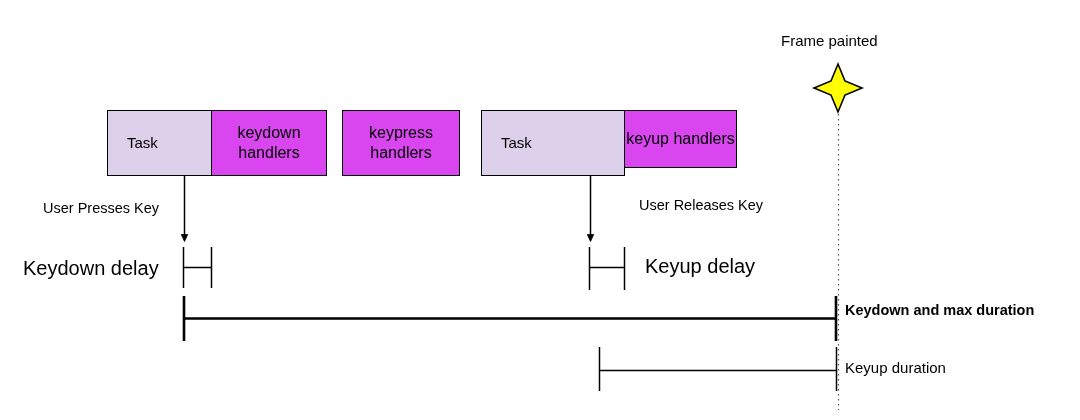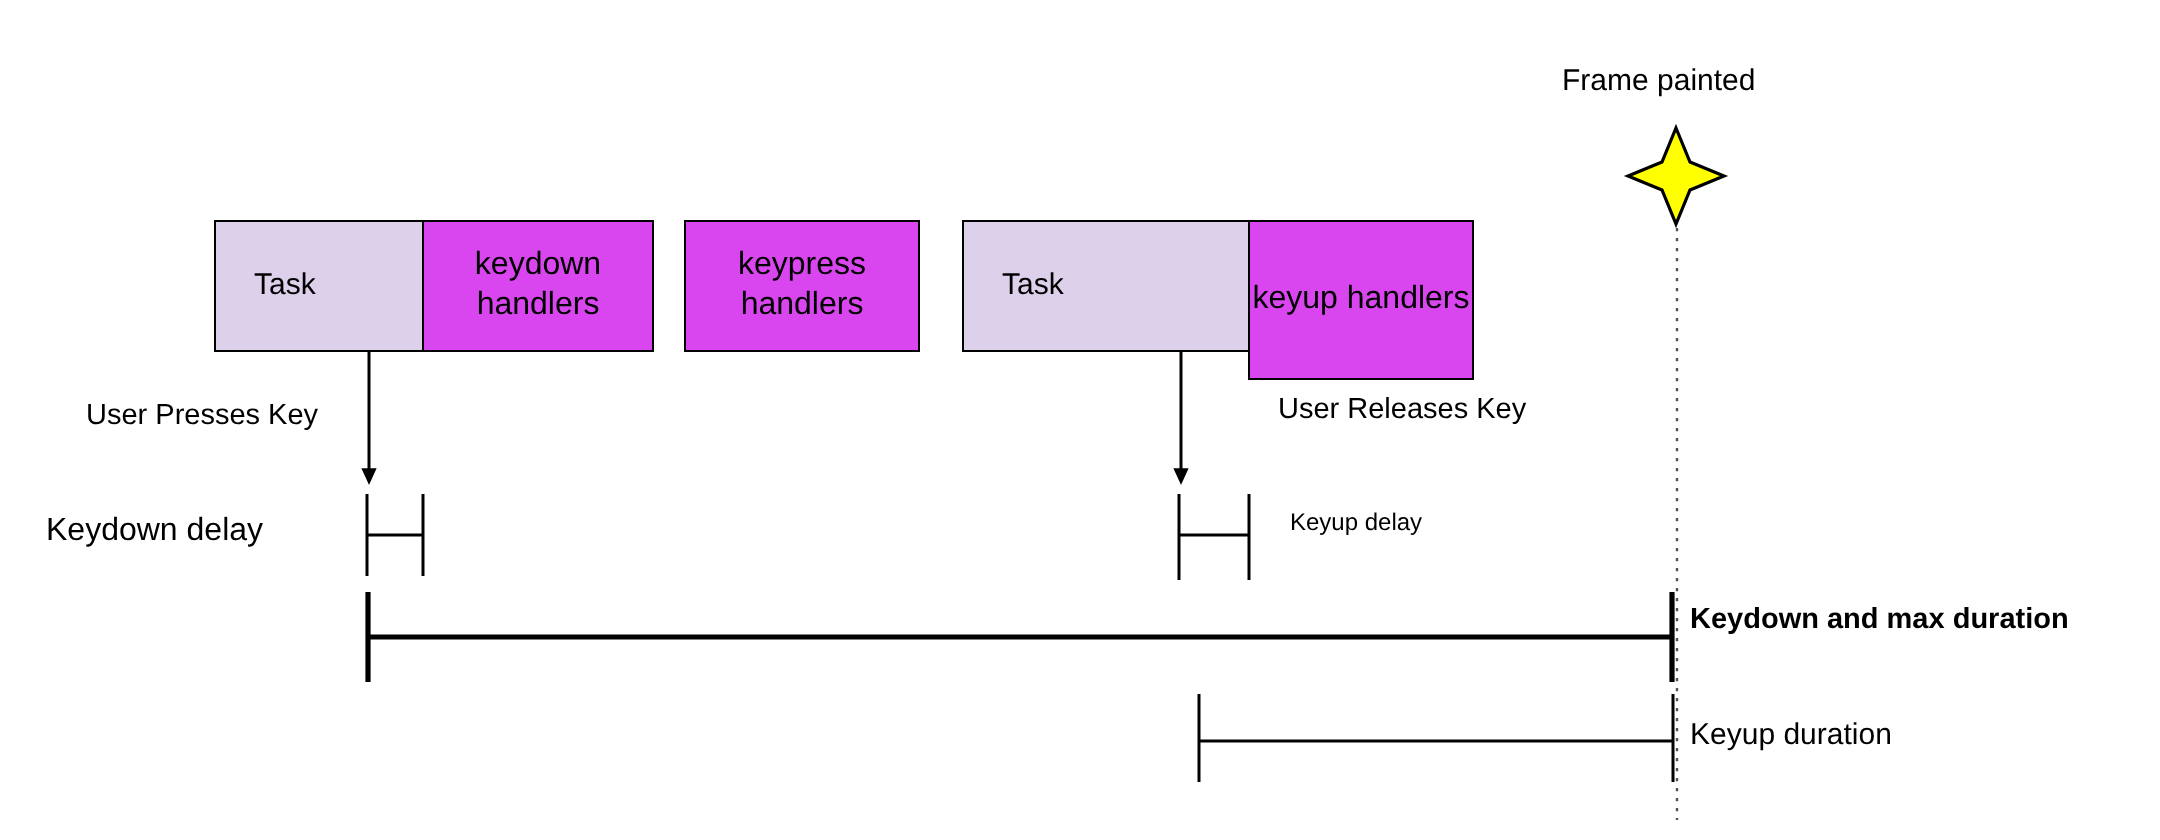--- a/index.html
+++ b/index.html
@@ -58,35 +58,35 @@
     background: #d946ef;
     font-size: 16px;
   }
 
   
   #task-box-1       { left: 107px; top: 110px; width: 105px; height: 66px; }
   #keydown-handlers { left: 211px; top: 110px; width: 116px; height: 66px; }
   #keypress-handlers{ left: 342px; top: 110px; width: 118px; height: 66px; }
   
   #task-box-2       { left: 481px; top: 110px; width: 144px; height: 66px; }
-  #keyup-handlers   { left: 624px; top: 110px; width: 113px; height: 80px; }
+  #keyup-handlers   { left: 624px; top: 110px; width: 113px; height: 58px; }
 
   
   .label {
     font-size: 14.5px;
     white-space: nowrap;
     line-height: 1.28;
   }
   .label-bold { font-weight: bold; font-size: 14.5px; }
 
   #frame-painted-label   { left: 781px; top: 31px; font-size: 15px; }
   #user-presses-label    { left: 43px;  top: 199px; }
   #user-releases-label   { left: 611px; top: 196px; margin-left: 28px; }
-  #keydown-delay-label   { left: 23px;  top: 256px; font-size: 16px; }
-  #keyup-delay-label     { left: 645px; top: 254px; font-size: 12px; }
+  #keydown-delay-label   { left: 23px;  top: 256px; font-size: 20px; }
+  #keyup-delay-label     { left: 645px; top: 254px; font-size: 20px; }
   #keydown-duration-label{ left: 845px; top: 301px; width: 190px; white-space: normal; }
   #keyup-duration-label  { left: 845px; top: 358px; font-size: 15px; }
 </style>
 </head>
 <body>
 
 <div id="canvas">
 
   <svg id="diagram-svg" viewBox="0 0 1080 420">
 

